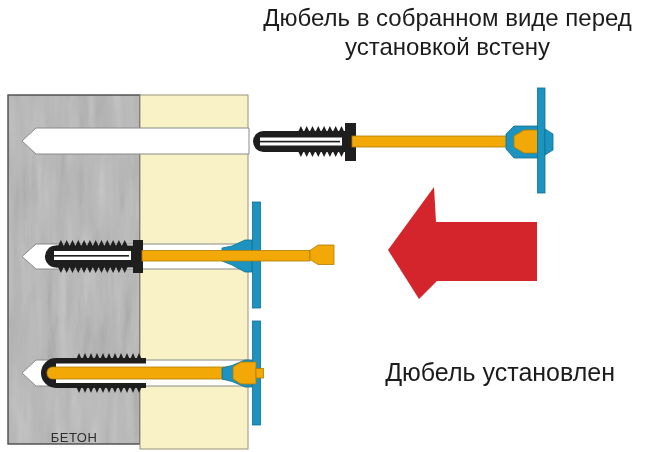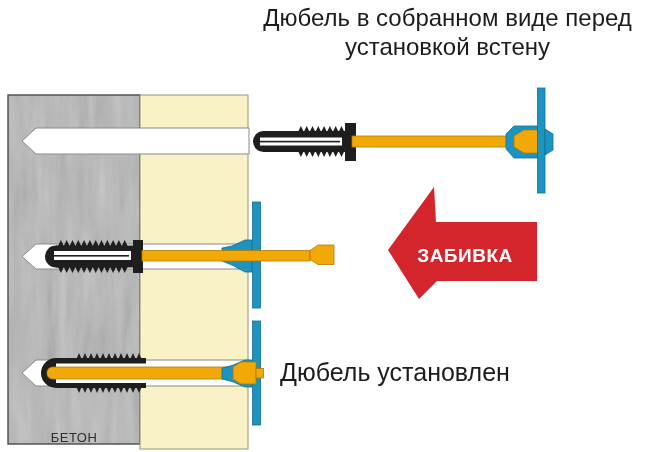--- a/index.html
+++ b/index.html
@@ -9,21 +9,21 @@
     font-family:"Liberation Sans", sans-serif;
     text-decoration:underline;
   }
   #stage svg{position:absolute;left:0;top:0;}
   .txt{position:absolute;color:var(--text-dark,#1c1c1c);}
   .title{
     left:225px;top:3px;width:445px;text-align:center;
     font-size:24px;line-height:29px;
   }
   .caption-installed{
-    left:280px;top:358px;width:335px;text-align:left;
+    left:280px;top:358px;width:335px;text-align:right;
     font-size:25px;
   }
   .arrow-label{
     left:400px;top:245px;width:130px;text-align:center;
     font-size:19px;font-weight:bold;color:#fff;letter-spacing:.5px;
   }
   .wall-label{
     top:430px;text-align:center;font-size:13px;color:#2e2e2e;letter-spacing:.5px;
   }
   .label-concrete{left:8px;width:132px;}
@@ -131,19 +131,18 @@
     </g>
 
     <polygon class="arrow" points="388,250 434,187 436,222 537,222 537,281 437,281 419,299"></polygon>
   </svg>
 
   <div class="txt title">
     <div>Дюбель в собранном виде перед</div>
     <div>установкой встену</div>
   </div>
 
-  <div class="txt arrow-label">ЗАБИВКА</div>
 
   <div class="txt caption-installed">Дюбель установлен</div>
 
   <div class="txt wall-label label-concrete">БЕТОН</div>
 
 </div>
 
 </body></html>

